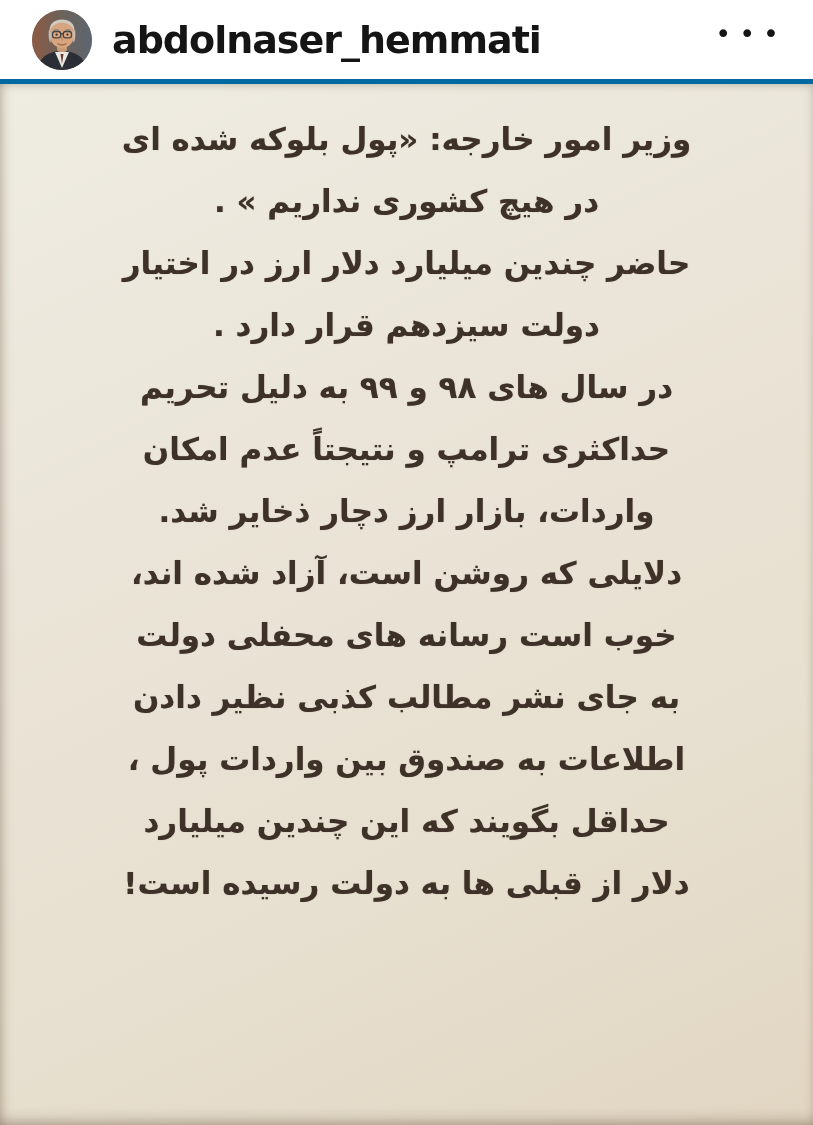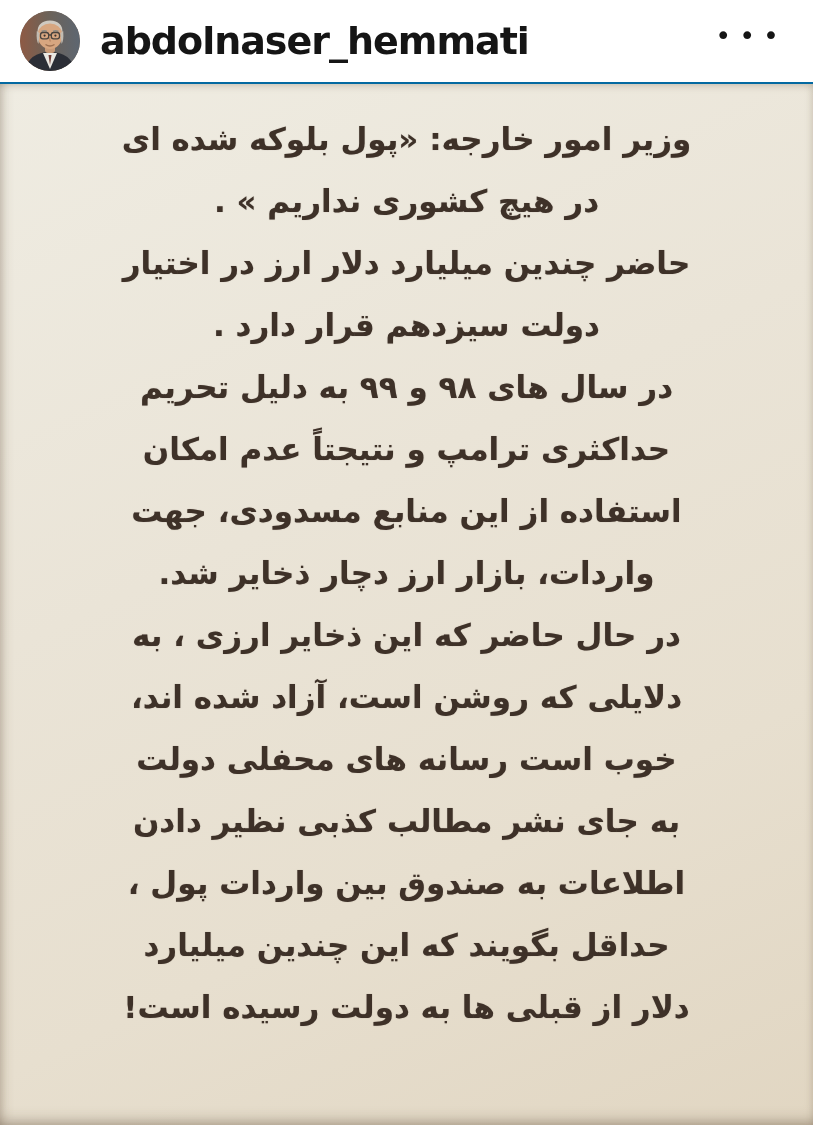--- a/index.html
+++ b/index.html
@@ -13,24 +13,24 @@
     width: 813px;
     height: 1125px;
     overflow: hidden;
     background: #ffffff;
   }
   
   .post-header {
     height: 84px;
     display: flex;
     align-items: center;
-    padding: 0 24px 0 20px;
+    padding: 0 24px 0 32px;
     box-sizing: border-box;
     background: #ffffff;
-    border-bottom: 2px solid #0369a1;
+    border-bottom: 5px solid #0369a1;
   }
   .avatar {
     width: 60px;
     height: 60px;
     border-radius: 50%;
     overflow: hidden;
     flex: 0 0 auto;
     background: #7a6a5e;
     cursor: pointer;
   }
@@ -157,23 +157,21 @@
   </header>
 
   <div class="post-image">
     <div class="post-text" lang="fa" style="color: rgb(62, 49, 40);">
         <div class="text-line" dir="rtl">وزیر امور خارجه: «پول بلوکه شده ای</div>
         <div class="text-line" dir="rtl">در هیچ کشوری نداریم » .</div>
         <div class="text-line" dir="rtl">حاضر چندین میلیارد دلار ارز در اختیار</div>
         <div class="text-line" dir="rtl">دولت سیزدهم قرار دارد .</div>
         <div class="text-line" dir="rtl">در سال های ۹۸ و ۹۹ به دلیل تحریم</div>
         <div class="text-line" dir="rtl">حداکثری ترامپ و نتیجتاً عدم امکان</div>
-        <div class="text-line" dir="rtl">استفاده از این منابع مسدودی، جهت</div>
         <div class="text-line" dir="rtl">واردات، بازار ارز دچار ذخایر شد.</div>
-        <div class="text-line" dir="rtl">در حال حاضر که این ذخایر ارزی ، به</div>
         <div class="text-line" dir="rtl">دلایلی که روشن است، آزاد شده اند،</div>
         <div class="text-line" dir="rtl">خوب است رسانه های محفلی دولت</div>
         <div class="text-line" dir="rtl">به جای نشر مطالب کذبی نظیر دادن</div>
         <div class="text-line" dir="rtl">اطلاعات به صندوق بین واردات پول ،</div>
         <div class="text-line" dir="rtl">حداقل بگویند که این چندین میلیارد</div>
         <div class="text-line" dir="rtl">دلار از قبلی ها به دولت رسیده است!</div>
       </div>
   </div>
 
 </div>

